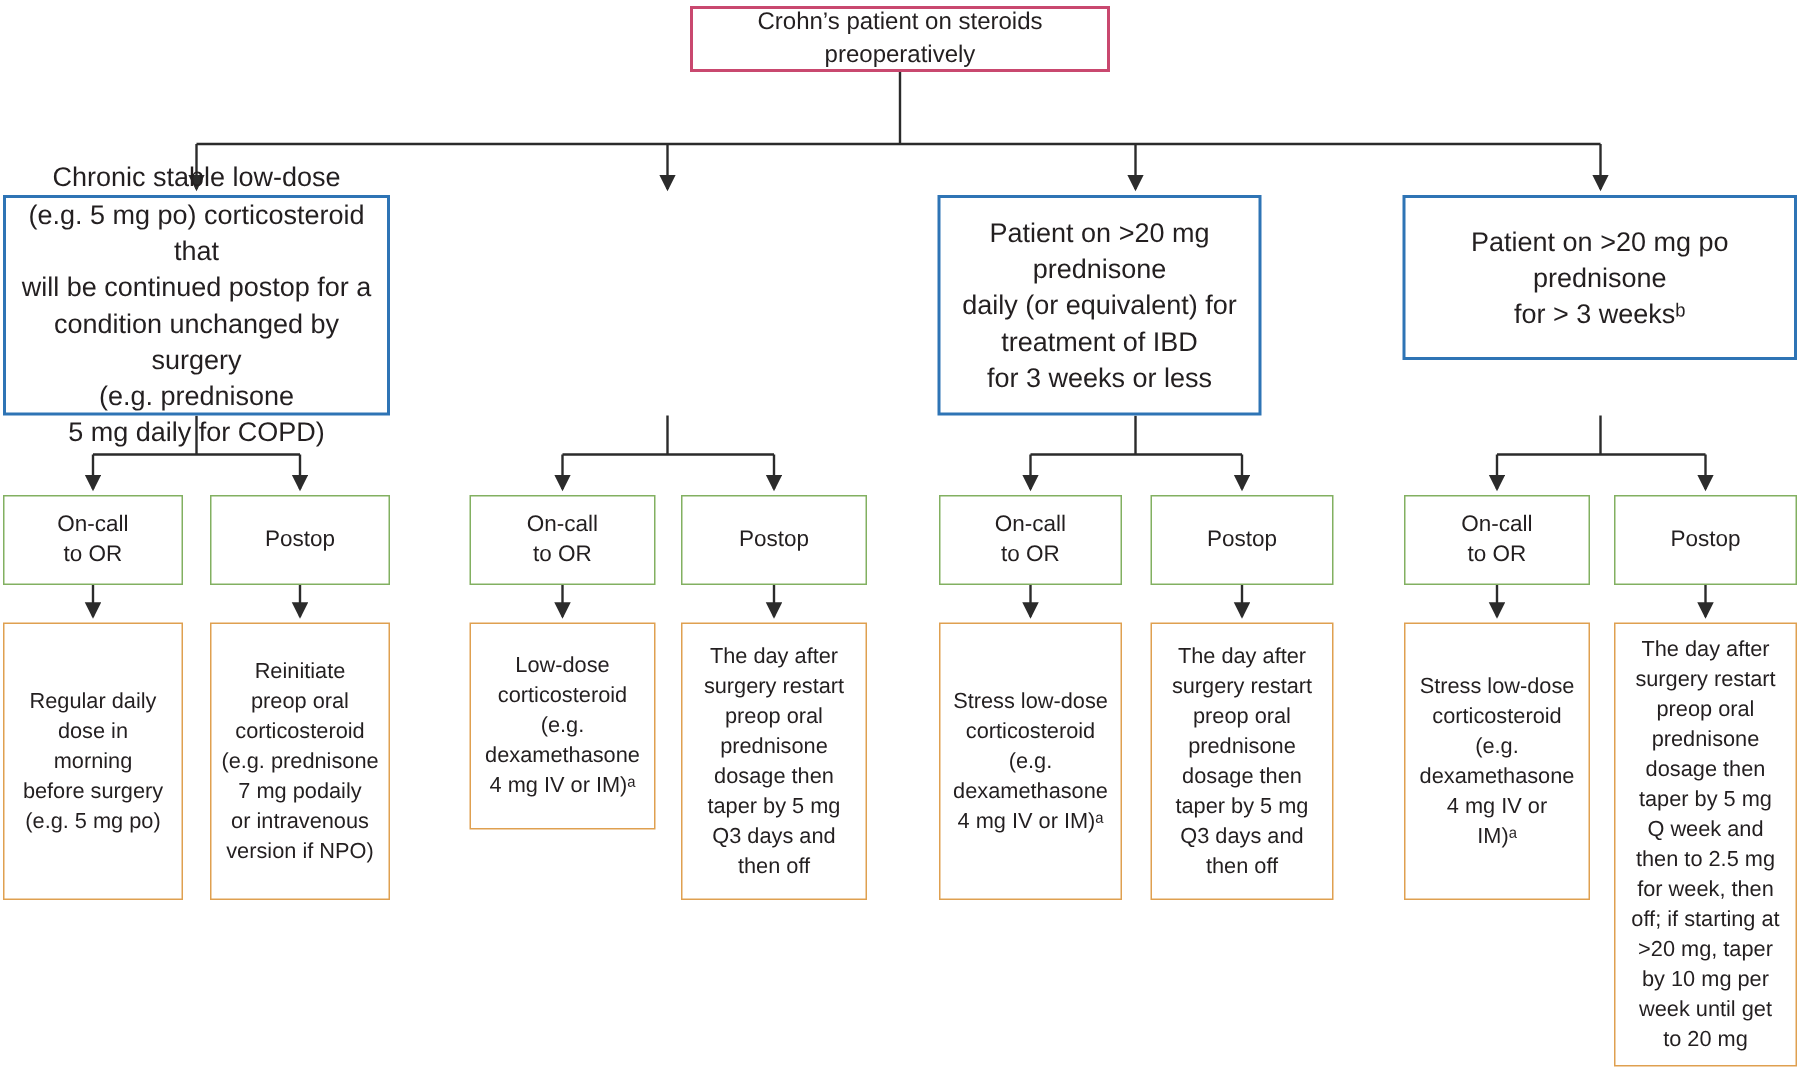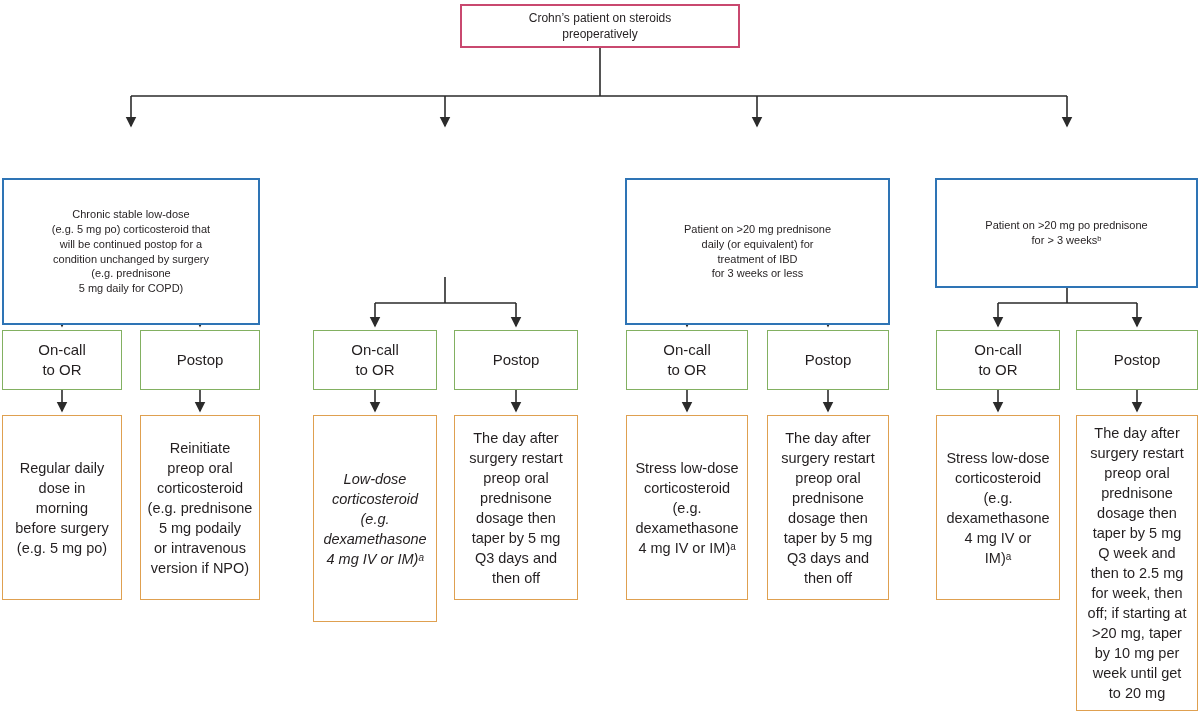--- a/index.html
+++ b/index.html
@@ -7,22 +7,22 @@
     position:relative; width:1200px; height:715px; background:#fff;
     font-family:"Liberation Sans","DejaVu Sans",sans-serif;
     color:var(--text,#231f20);
   }
   #connectors { position:absolute; left:0; top:0; width:1200px; height:715px; }
   .box {
     position:absolute; box-sizing:border-box; background:#fff;
     display:flex; align-items:center; justify-content:center;
     text-align:center; white-space:pre-line; line-height:1.35;
   }
-  .root    { border:2px solid var(--pink);   font-size:12px; }
-  .cond    { border:2px solid var(--blue);   font-size:11px; padding:2px 3px;margin-top:48px; }
+  .root    { border:2px solid var(--pink);   font-size:16px; }
+  .cond    { border:2px solid var(--blue);   font-size:18px; padding:2px 3px; }
   .timing  { border:1.5px solid var(--green);  font-size:15px; }
   .action  { border:1.5px solid var(--orange); font-size:14.5px; line-height:1.38; padding:3px 1px; }
 </style>
 </head>
 <body>
 
 <div id="canvas">
 
   <svg id="connectors" viewBox="0 0 1200 715" xmlns="http://www.w3.org/2000/svg">
     <defs>
@@ -64,21 +64,21 @@
 
   <div class="box root" style="left:460px;top:4px;width:280px;height:44px;">Crohn’s patient on steroids
 preoperatively</div>
 
   <div class="box cond" style="left:2px;top:130px;width:258px;height:147px;">Chronic stable low-dose
 (e.g. 5 mg po) corticosteroid that
 will be continued postop for a
 condition unchanged by surgery
 (e.g. prednisone
 5 mg daily for COPD)</div>
-  <div class="box cond" style="left:625px;top:130px;width:265px;height:147px;">Patient on &gt;20 mg prednisone
+  <div class="box cond" style="left:625px;top:130px;width:216px;height:147px;">Patient on &gt;20 mg prednisone
 daily (or equivalent) for
 treatment of IBD
 for 3 weeks or less</div>
   <div class="box cond" style="left:935px;top:130px;width:263px;height:110px;">Patient on &gt;20 mg po prednisone
 for &gt; 3 weeksᵇ</div>
 
   <div class="box timing" style="left:2px;top:330px;width:120px;height:60px;">On-call
 to OR</div>
   <div class="box timing" style="left:140px;top:330px;width:120px;height:60px;">Postop</div>
   <div class="box timing" style="left:313px;top:330px;width:124px;height:60px;">On-call
@@ -93,24 +93,24 @@
 
   <div class="box action" style="left:2px;top:415px;width:120px;height:185px;">Regular daily
 dose in
 morning
 before surgery
 (e.g. 5 mg po)</div>
   <div class="box action" style="left:140px;top:415px;width:120px;height:185px;">Reinitiate
 preop oral
 corticosteroid
 (e.g. prednisone
-5 mg podaily
+7 mg podaily
 or intravenous
 version if NPO)</div>
-  <div class="box action" style="left:313px;top:415px;width:124px;height:207px;font-style:italic;">Low-dose
+  <div class="box action" style="left:313px;top:415px;width:124px;height:138px;">Low-dose
 corticosteroid
 (e.g.
 dexamethasone
 4 mg IV or IM)ᵃ</div>
   <div class="box action" style="left:454px;top:415px;width:124px;height:185px;">The day after
 surgery restart
 preop oral
 prednisone
 dosage then
 taper by 5 mg

